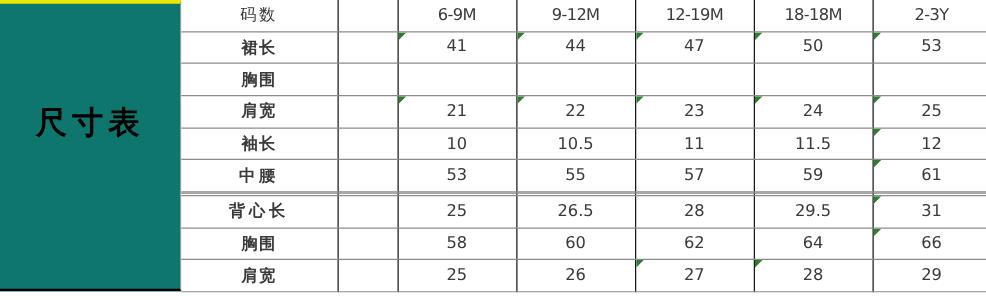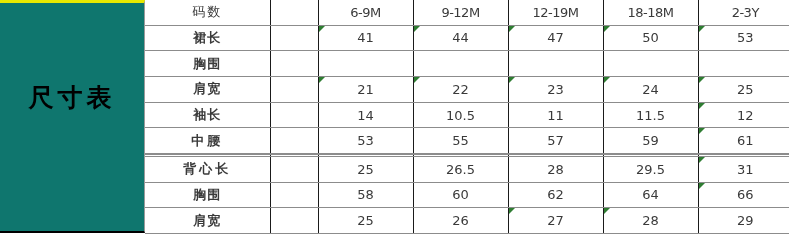--- a/index.html
+++ b/index.html
@@ -182,21 +182,21 @@
         <td class="c-size v-bold mark">21</td>
         <td class="c-size v-bold mark">22</td>
         <td class="c-size v-bold mark">23</td>
         <td class="c-size v-bold mark">24</td>
         <td class="c-last v-bold mark">25</td>
       </tr>
 
       <tr>
         <td class="c-label lbl">袖长</td>
         <td class="c-gap"></td>
-        <td class="c-size v-mid">14</td>
+        <td class="c-size v-mid">10</td>
         <td class="c-size v-mid">10.5</td>
         <td class="c-size v-mid">11</td>
         <td class="c-size v-mid">11.5</td>
         <td class="c-last v-dark mark">12</td>
       </tr>
 
       <tr class="sep-strong">
         <td class="c-label lbl lbl-strong">中腰</td>
         <td class="c-gap"></td>
         <td class="c-size v-mid">53</td>

